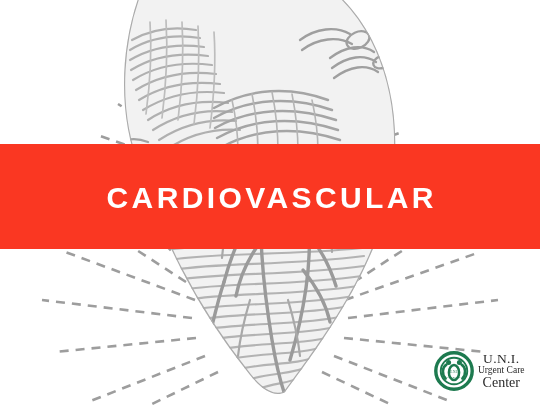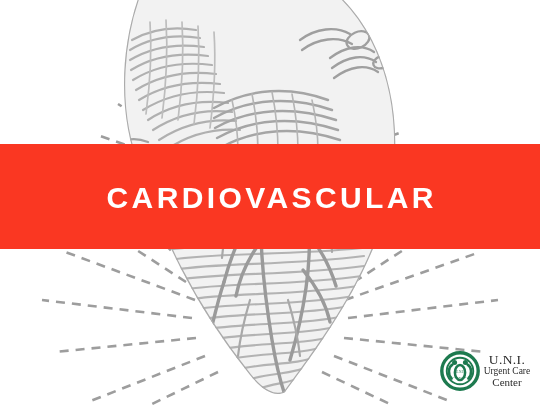--- a/index.html
+++ b/index.html
@@ -72,21 +72,20 @@
   
   #logo {
     position: absolute;
     left: 434px;
     top: 348px;
     width: 102px;
     height: 46px;
     display: flex;
     align-items: center;
     gap: 4px;
-    justify-content: center;
   }
   #logo-mark {
     width: 40px;
     height: 40px;
     flex: 0 0 40px;
   }
   #logo-mark svg { display: block; }
   #logo-text {
     display: flex;
     flex-direction: column;
@@ -94,21 +93,21 @@
     justify-content: center;
     line-height: 1.05;
     color: #2b2b2b;
     font-family: "Liberation Serif", serif;
   }
   #logo-acronym {
     font-size: 13.5px;
     letter-spacing: 0.4px;
   }
   #logo-sub1 { font-size: 9.5px; }
-  #logo-sub2 { font-size: 11px; }
+  #logo-sub2 { font-size: 14px; }
 </style>
 </head>
 <body>
 
 <div id="poster">
 
   <div id="art-layer">
     <svg viewBox="0 0 540 405" xmlns="http://www.w3.org/2000/svg" aria-hidden="true">
       <defs>
         <clipPath id="heartClip">

